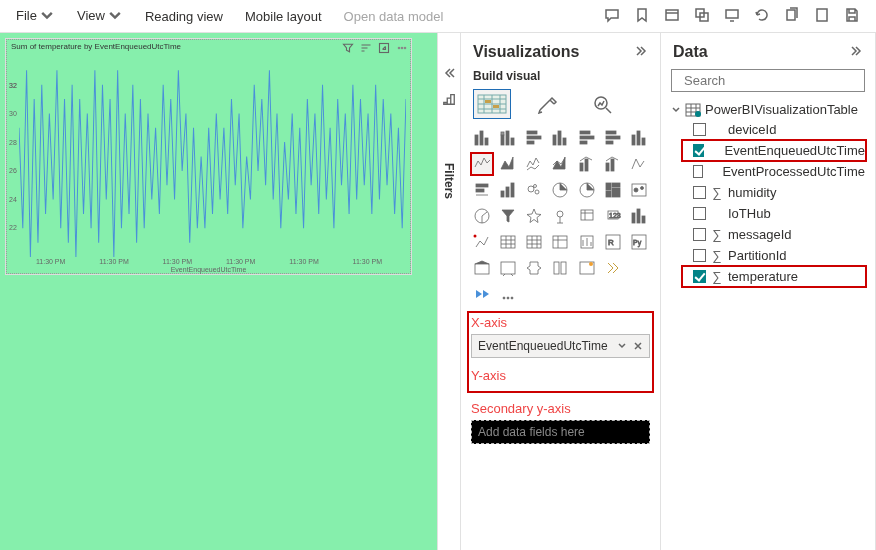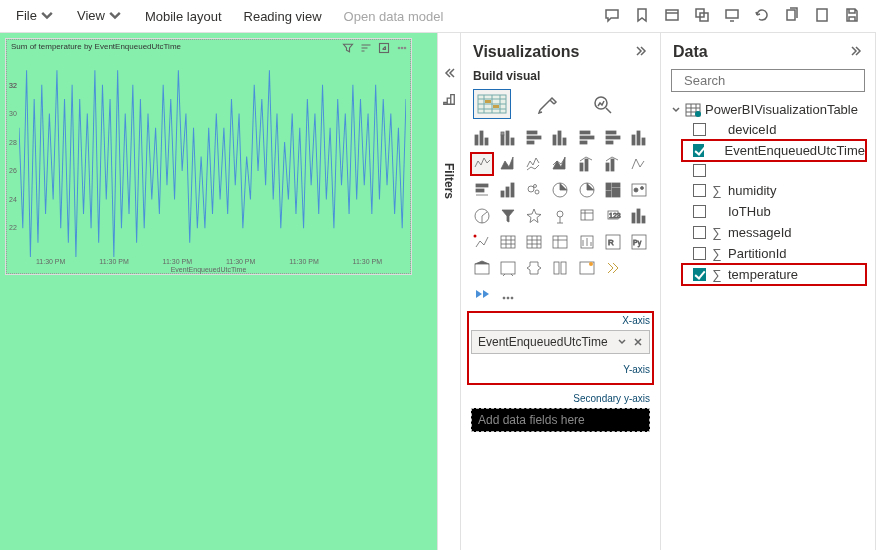--- a/index.html
+++ b/index.html
@@ -30,21 +30,21 @@
   .sub { font-size: 12px; font-weight: 600; padding: 4px 12px 6px 12px; }
   .visual-mode { display: flex; gap: 18px; padding: 0 12px 8px 12px;}
   .visual-mode .mode { width:38px; height:30px; display:flex; align-items:center; justify-content:center; border:1px solid transparent;}
   .visual-mode .mode.selected { background:#f3f2f1; border:1px solid #1f6db5; }
   .viz-grid { display: grid; grid-template-columns: repeat(7, 1fr); gap: 4px 4px; padding: 0 10px 6px 10px; }
   .viz-grid .vcell { width: 22px; height: 22px; display: flex; align-items: center; justify-content: center; }
   .viz-grid .vcell svg { width: 18px; height: 18px; }
   .viz-grid .vcell.sel { outline: 2px solid #c00; outline-offset: -1px; background:#f3f2f1;}
   .well-group { margin: 4px 10px 8px 10px; padding-bottom: 2px; }
   .well-group.hl { outline: 2px solid #c00; outline-offset: 2px; }
-  .well-label { font-size: 10px; color:#0c4a6e; margin-bottom: 4px; text-align: right; }
+  .well-label { font-size: 13px; color:#ef4444; margin-bottom: 4px; }
   .well { border: 1px dashed #bbb; padding: 4px 6px; font-size: 12px; display:flex; align-items:center; justify-content:space-between; background:#000000; }
   .well.filled { border:1px solid #bbb; background:#f3f2f1;}
   .well .ops { display:flex; gap:6px; }
   .search { margin: 4px 10px 8px 10px; border:1px solid #888; display:flex; align-items:center; padding:3px 6px; gap:6px; }
   .search input { border:none; outline:none; font-size:13px; flex:1; color:#4d7c0f;}
   .tree { padding: 0 10px; font-size: 13px; }
   .tree-table { display:flex; align-items:center; gap:4px; padding:2px 0;text-align:center; }
   .field { display:flex; align-items:center; gap:6px; padding:3px 0 3px 22px; position:relative;}
   .field.hl::after { content:""; position:absolute; left:10px; right:-2px; top:-1px; bottom:-1px; border:2px solid #c00; pointer-events:none;}
   .cb { width:13px; height:13px; border:1px solid #666;}
@@ -63,22 +63,22 @@
       <svg class="chev" viewBox="0 0 10 10">
         <path d="M2 3l3 3 3-3" class="ico-stroke"></path>
       </svg>
     </div>
   <div class="menu">
       <span>View</span>
       <svg class="chev" viewBox="0 0 10 10">
         <path d="M2 3l3 3 3-3" class="ico-stroke"></path>
       </svg>
     </div>
+  <div class="menu">Reading view</div>
   <div class="menu">Mobile layout</div>
-  <div class="menu">Reading view</div>
   <div class="menu disabled">Open data model</div>
   <div class="iconbar">
     <span><svg viewBox="0 0 16 16">
           <path class="ico-stroke" d="M2 3h12v8H7l-3 3v-3H2z"></path>
         </svg></span>
     <span><svg viewBox="0 0 16 16">
           <path class="ico-stroke" d="M4 2h8v12l-4-3-4 3z"></path>
         </svg></span>
     <span><svg viewBox="0 0 16 16">
           <rect class="ico-stroke" x="2" y="3" width="12" height="10"></rect>
@@ -524,20 +524,21 @@
             <span>deviceId</span>
           </div>
           <div class="field hl">
             <span class="cb checked"></span>
             <span class="sigma"></span>
             <span>EventEnqueuedUtcTime</span>
           </div>
           <div class="field">
             <span class="cb"></span>
             <span class="sigma"></span>
+            <span>EventProcessedUtcTime</span>
           </div>
           <div class="field">
             <span class="cb"></span>
             <span class="sigma">∑</span>
             <span>humidity</span>
           </div>
           <div class="field">
             <span class="cb"></span>
             <span class="sigma"></span>
             <span>IoTHub</span>

